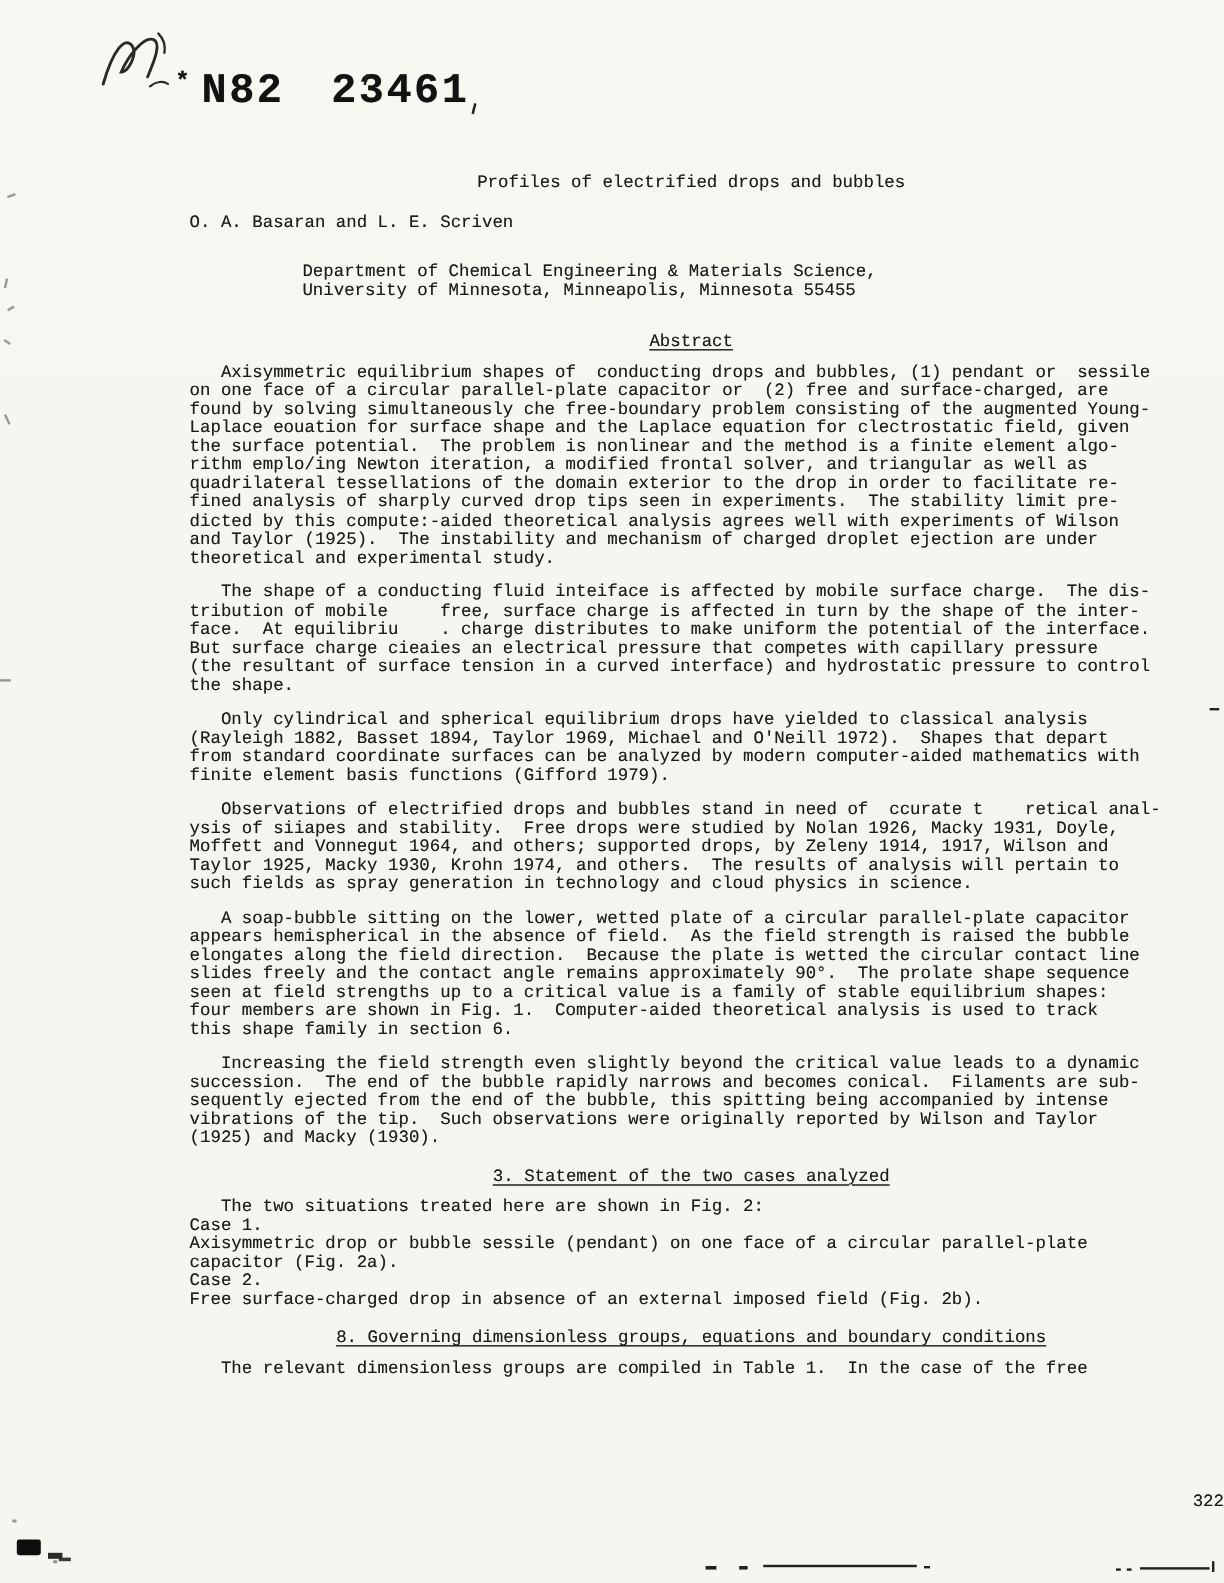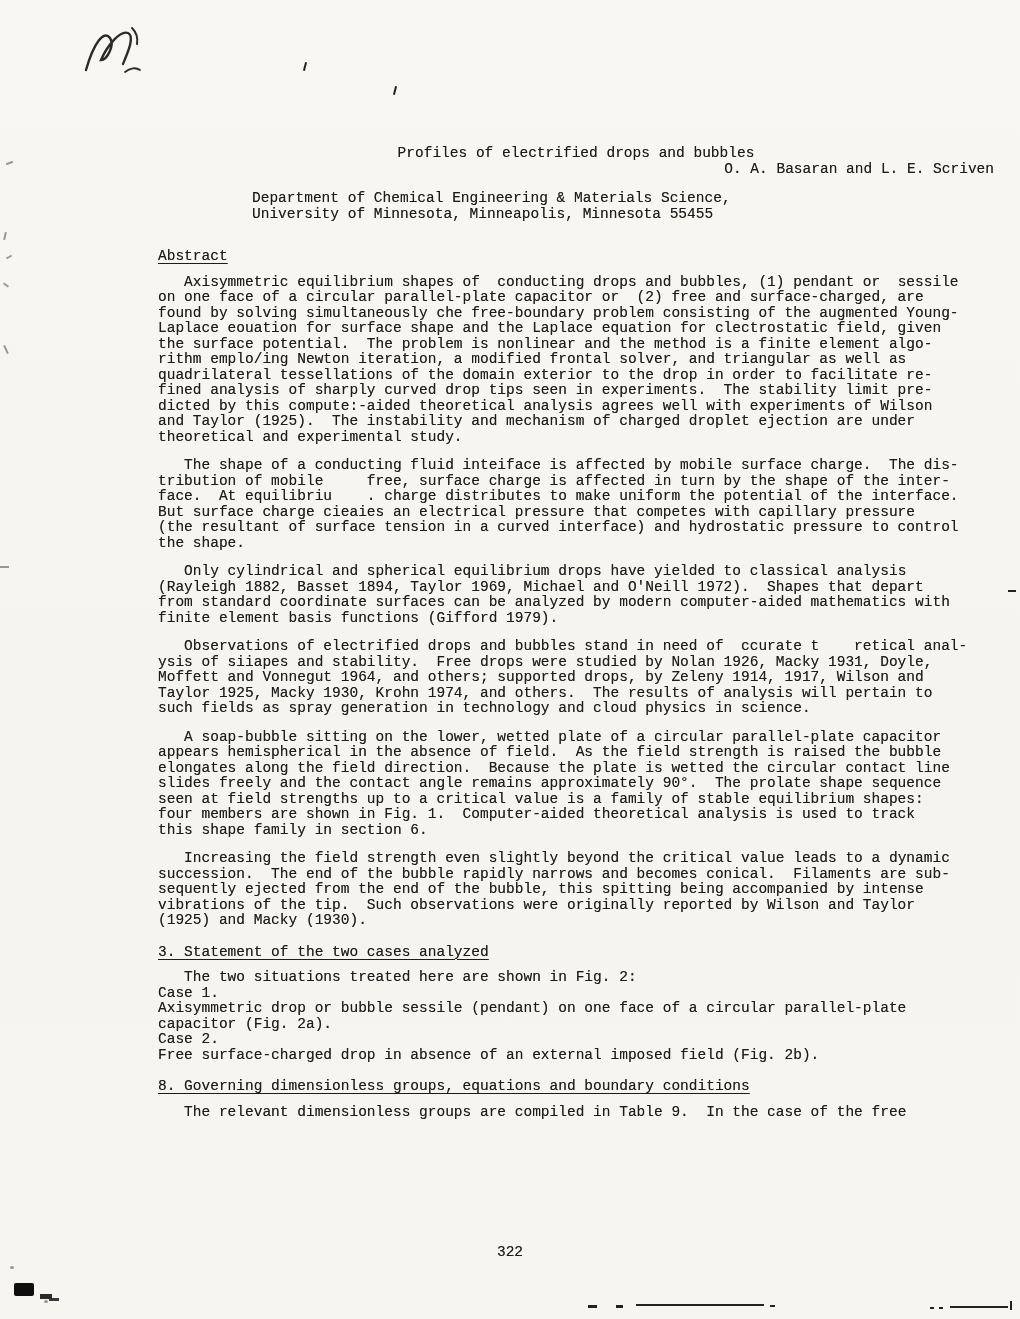--- a/index.html
+++ b/index.html
@@ -22,34 +22,34 @@
   }
   .acc-marker { font-size:20px; vertical-align:12px; margin-right:8px; }
   .acc-num { word-spacing:16px; }
 
   
   .content {
     position:absolute; left:158px; top:146px; width:836px;
     font-size:14.5px; line-height:15.5px;
     text-shadow:0 0 0.5px rgba(25,25,25,0.55);
   }
-  .title { text-align:center; }
-  .authors { text-align:right; margin-bottom:14px; }
+  .title { text-align:center; margin-bottom:17px; }
+  .authors { text-align:left; margin-bottom:26px; }
   .affiliation { white-space:pre-wrap; margin-left:94px; margin-bottom:27px; }
-  .sec-heading { margin:16px 0 10px 0; }
+  .sec-heading { text-align:center; margin:16px 0 10px 0; }
   .sec-heading .u {
     text-decoration:underline;
     text-underline-offset:3px;
     text-decoration-thickness:1.4px;
   }
   .para { white-space:pre-wrap; margin:0 0 13px 0; }
 
   .page-number {
     position:absolute; top:1244px; left:0; width:100%;
-    text-align:center; font-size:14.5px;
+    text-align:right; font-size:14.5px;
     text-shadow:0 0 0.5px rgba(25,25,25,0.55);
   }
 
   
   .speck { position:absolute; background:#4a4a4a; opacity:0.55; }
   .blob {
     position:absolute; left:14px; top:1283px; width:20px; height:13px;
     background:#0e0e0e; border-radius:2px;
     box-shadow: 22px 7px 0 -4px #2a2a2a, 30px 10px 0 -5px #3a3a3a;
   }
@@ -60,20 +60,23 @@
 <body>
 
 <div class="page">
 
   <svg class="scribble" width="76" height="64" viewBox="0 0 76 64">
     <path d="M8,50 C16,22 26,10 32,18 C37,25 29,40 23,40 C29,26 42,10 50,13 C57,16 50,32 45,44" fill="none" stroke="#2a2a2a" stroke-width="2.4" stroke-linecap="round"></path>
     <path d="M54,8 C58,12 60,18 59,24" fill="none" stroke="#2a2a2a" stroke-width="2" stroke-linecap="round"></path>
     <path d="M47,52 C52,48 58,47 62,50" fill="none" stroke="#2a2a2a" stroke-width="1.8" stroke-linecap="round"></path>
   </svg>
 
+  <div class="accession">
+    <span class="acc-marker">*</span><span class="acc-num">N82 23461</span>
+  </div>
 
   <div class="tickmark" style="left:304px; top:62px; width:2px; height:9px; transform:rotate(14deg);"></div>
   <div class="tickmark" style="left:394px; top:86px; width:2px; height:9px; transform:rotate(14deg);"></div>
 
   <div class="content">
     <div class="title">Profiles of electrified drops and bubbles</div>
     <div class="authors">O. A. Basaran and L. E. Scriven</div>
     <div class="affiliation">Department of Chemical Engineering &amp; Materials Science,
 University of Minnesota, Minneapolis, Minnesota 55455</div>
 
@@ -121,21 +124,21 @@
 
     <div class="sec-heading"><span class="u">3. Statement of the two cases analyzed</span></div>
     <div class="para">   The two situations treated here are shown in Fig. 2:
 Case 1.
 Axisymmetric drop or bubble sessile (pendant) on one face of a circular parallel-plate
 capacitor (Fig. 2a).
 Case 2.
 Free surface-charged drop in absence of an external imposed field (Fig. 2b).</div>
 
     <div class="sec-heading"><span class="u">8. Governing dimensionless groups, equations and boundary conditions</span></div>
-    <div class="para">   The relevant dimensionless groups are compiled in Table 9.  In the case of the free</div>
+    <div class="para">   The relevant dimensionless groups are compiled in Table 1.  In the case of the free</div>
   </div>
 
   <div class="page-number">322</div>
 
   <div class="speck" style="left:6px; top:162px; width:7px; height:2px; transform:rotate(-20deg);"></div>
   <div class="speck" style="left:4px; top:232px; width:2px; height:8px; transform:rotate(12deg);"></div>
   <div class="speck" style="left:6px; top:256px; width:6px; height:2px; transform:rotate(-30deg);"></div>
   <div class="speck" style="left:3px; top:284px; width:6px; height:2px; transform:rotate(35deg);"></div>
   <div class="speck" style="left:5px; top:345px; width:2px; height:9px; transform:rotate(-25deg);"></div>
   <div class="speck" style="left:0px; top:566px; width:9px; height:2px;"></div>

